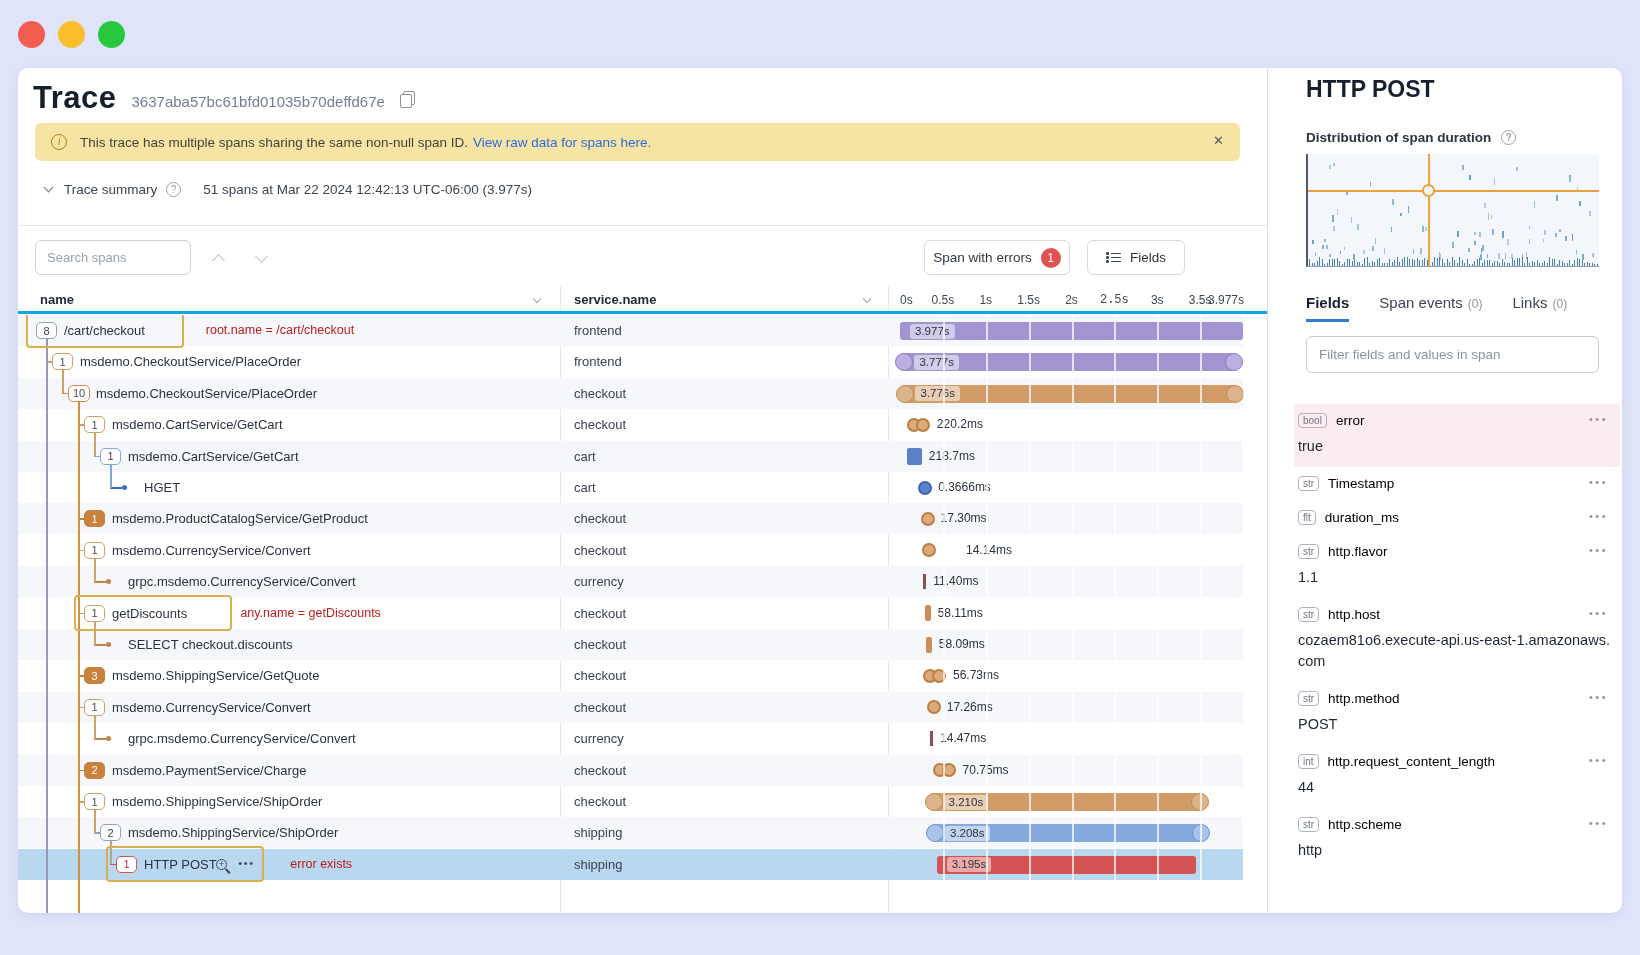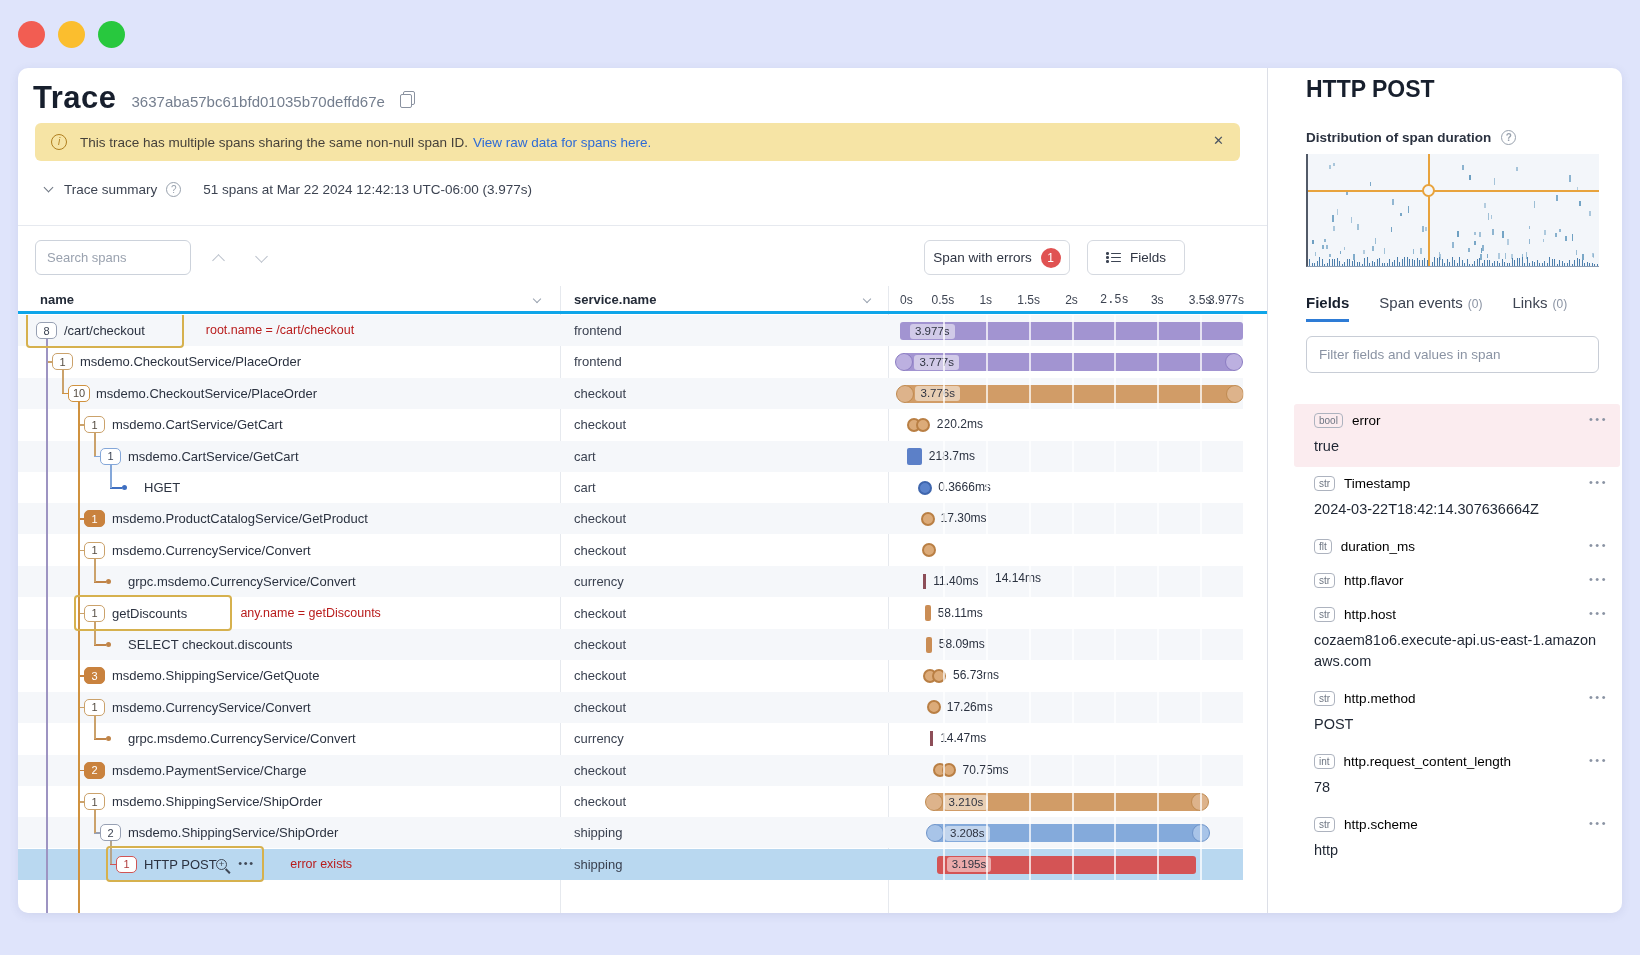--- a/index.html
+++ b/index.html
@@ -114,21 +114,21 @@
   .vline { position:absolute; top:0; bottom:0; left:120px; width:1.5px; background:#e8a33d; z-index:2; }
   .ccirc { position:absolute; left:114px; top:30px; width:13px; height:13px; border:2px solid #e8a33d; border-radius:50%; background:#f3f6fa; z-index:3; }
   #tabs { position:absolute; left:38px; top:226px; display:flex; gap:30px; font-size:15px; color:#3d4452; }
   .tab { display:flex; gap:5px; align-items:baseline; padding-bottom:8px; }
   .tab.active { font-weight:700; color:#171f2d; border-bottom:3px solid #2e7cd6; }
   .tcount { font-size:12px; color:#8a93a3; }
   #filter-input { position:absolute; left:38px; top:268px; width:293px; height:37px; border:1px solid #c8cdd6; border-radius:6px;
                   padding:0 12px; font-size:13.5px; outline:none; font-family:"Liberation Sans",sans-serif; }
   #filter-input::placeholder { color:#8a93a3; }
   #fields { position:absolute; left:26px; top:336px; width:326px; }
-  .field { position:relative; padding:9px 20px 10px; border-radius:3px; }
+  .field { position:relative; padding:9px 4px 10px; border-radius:3px; }
   .field.hl { background:#fbecef; }
   .fhead { display:flex; align-items:center; gap:9px; }
   .fchip { border:1px solid #adb3bf; color:#6e7683; font-size:10px; border-radius:4px; padding:0 4px; line-height:13px; }
   .fname { font-size:13.5px; color:#000000; }
   .fdots { position:absolute; right:12px; top:9px; color:#8a93a3; font-size:11px; letter-spacing:2.5px; }
   .fdots::after { content:"•••"; }
   .fval { margin-top:8px; font-size:14.5px; color:#1f2633; word-break:break-all; line-height:21px; }
 </style>
 </head>
 <body>
@@ -266,21 +266,21 @@
             <span class="rservice">checkout</span>
             <span class="mk-circle" style="left: 902.58px; background: rgb(220, 171, 121); border-color: rgb(185, 127, 68);"></span>
             <span class="mlabel" style="left: 922.58px;">17.30ms</span>
           </div>
           <div class="trow" style="top: 219.8px;">
             <span class="stub" style="left: 60px; width: 6px; background: rgb(203, 162, 107);"></span>
             <span class="badge b-tan" style="left: 66px;">1</span>
             <span class="rname" style="left: 94px;">msdemo.CurrencyService/Convert</span>
             <span class="rservice">checkout</span>
             <span class="mk-circle" style="left: 904.295px; background: rgb(220, 171, 121); border-color: rgb(185, 127, 68);"></span>
-            <span class="mlabel" style="left: 977px; margin-top: 28px;">14.14ms</span>
+            <span class="mlabel" style="left: 948px;">14.14ms</span>
           </div>
           <div class="trow alt" style="top: 251.2px;">
             <span class="stub" style="left: 76px; width: 12px; background: rgb(192, 132, 72);"></span>
             <span class="bullet" style="left: 88px; background: rgb(192, 132, 72);"></span>
             <span class="rname" style="left: 110px;">grpc.msdemo.CurrencyService/Convert</span>
             <span class="rservice">currency</span>
             <span class="mk-tick" style="left: 905.324px; background: rgb(141, 78, 88);"></span>
             <span class="mlabel" style="left: 915.324px;">11.40ms</span>
           </div>
           <div class="trow" style="top: 282.6px;">
@@ -616,35 +616,35 @@
           </div>
           <span class="fdots"></span>
           <div class="fval">true</div>
         </div>
         <div class="field">
           <div class="fhead">
             <span class="fchip">str</span>
             <span class="fname">Timestamp</span>
           </div>
           <span class="fdots"></span>
-          <div class="fval">2024-03-22T18:42:14.307636664Z</div>
         </div>
         <div class="field">
           <div class="fhead">
             <span class="fchip">flt</span>
             <span class="fname">duration_ms</span>
           </div>
           <span class="fdots"></span>
         </div>
         <div class="field">
           <div class="fhead">
             <span class="fchip">str</span>
             <span class="fname">http.flavor</span>
           </div>
           <span class="fdots"></span>
+          <div class="fval">1.1</div>
         </div>
         <div class="field">
           <div class="fhead">
             <span class="fchip">str</span>
             <span class="fname">http.host</span>
           </div>
           <span class="fdots"></span>
           <div class="fval">cozaem81o6.execute-api.us-east-1.amazonaws.com</div>
         </div>
         <div class="field">
@@ -654,21 +654,21 @@
           </div>
           <span class="fdots"></span>
           <div class="fval">POST</div>
         </div>
         <div class="field">
           <div class="fhead">
             <span class="fchip">int</span>
             <span class="fname">http.request_content_length</span>
           </div>
           <span class="fdots"></span>
-          <div class="fval">78</div>
+          <div class="fval">44</div>
         </div>
         <div class="field">
           <div class="fhead">
             <span class="fchip">str</span>
             <span class="fname">http.scheme</span>
           </div>
           <span class="fdots"></span>
           <div class="fval">http</div>
         </div>
       </div>

